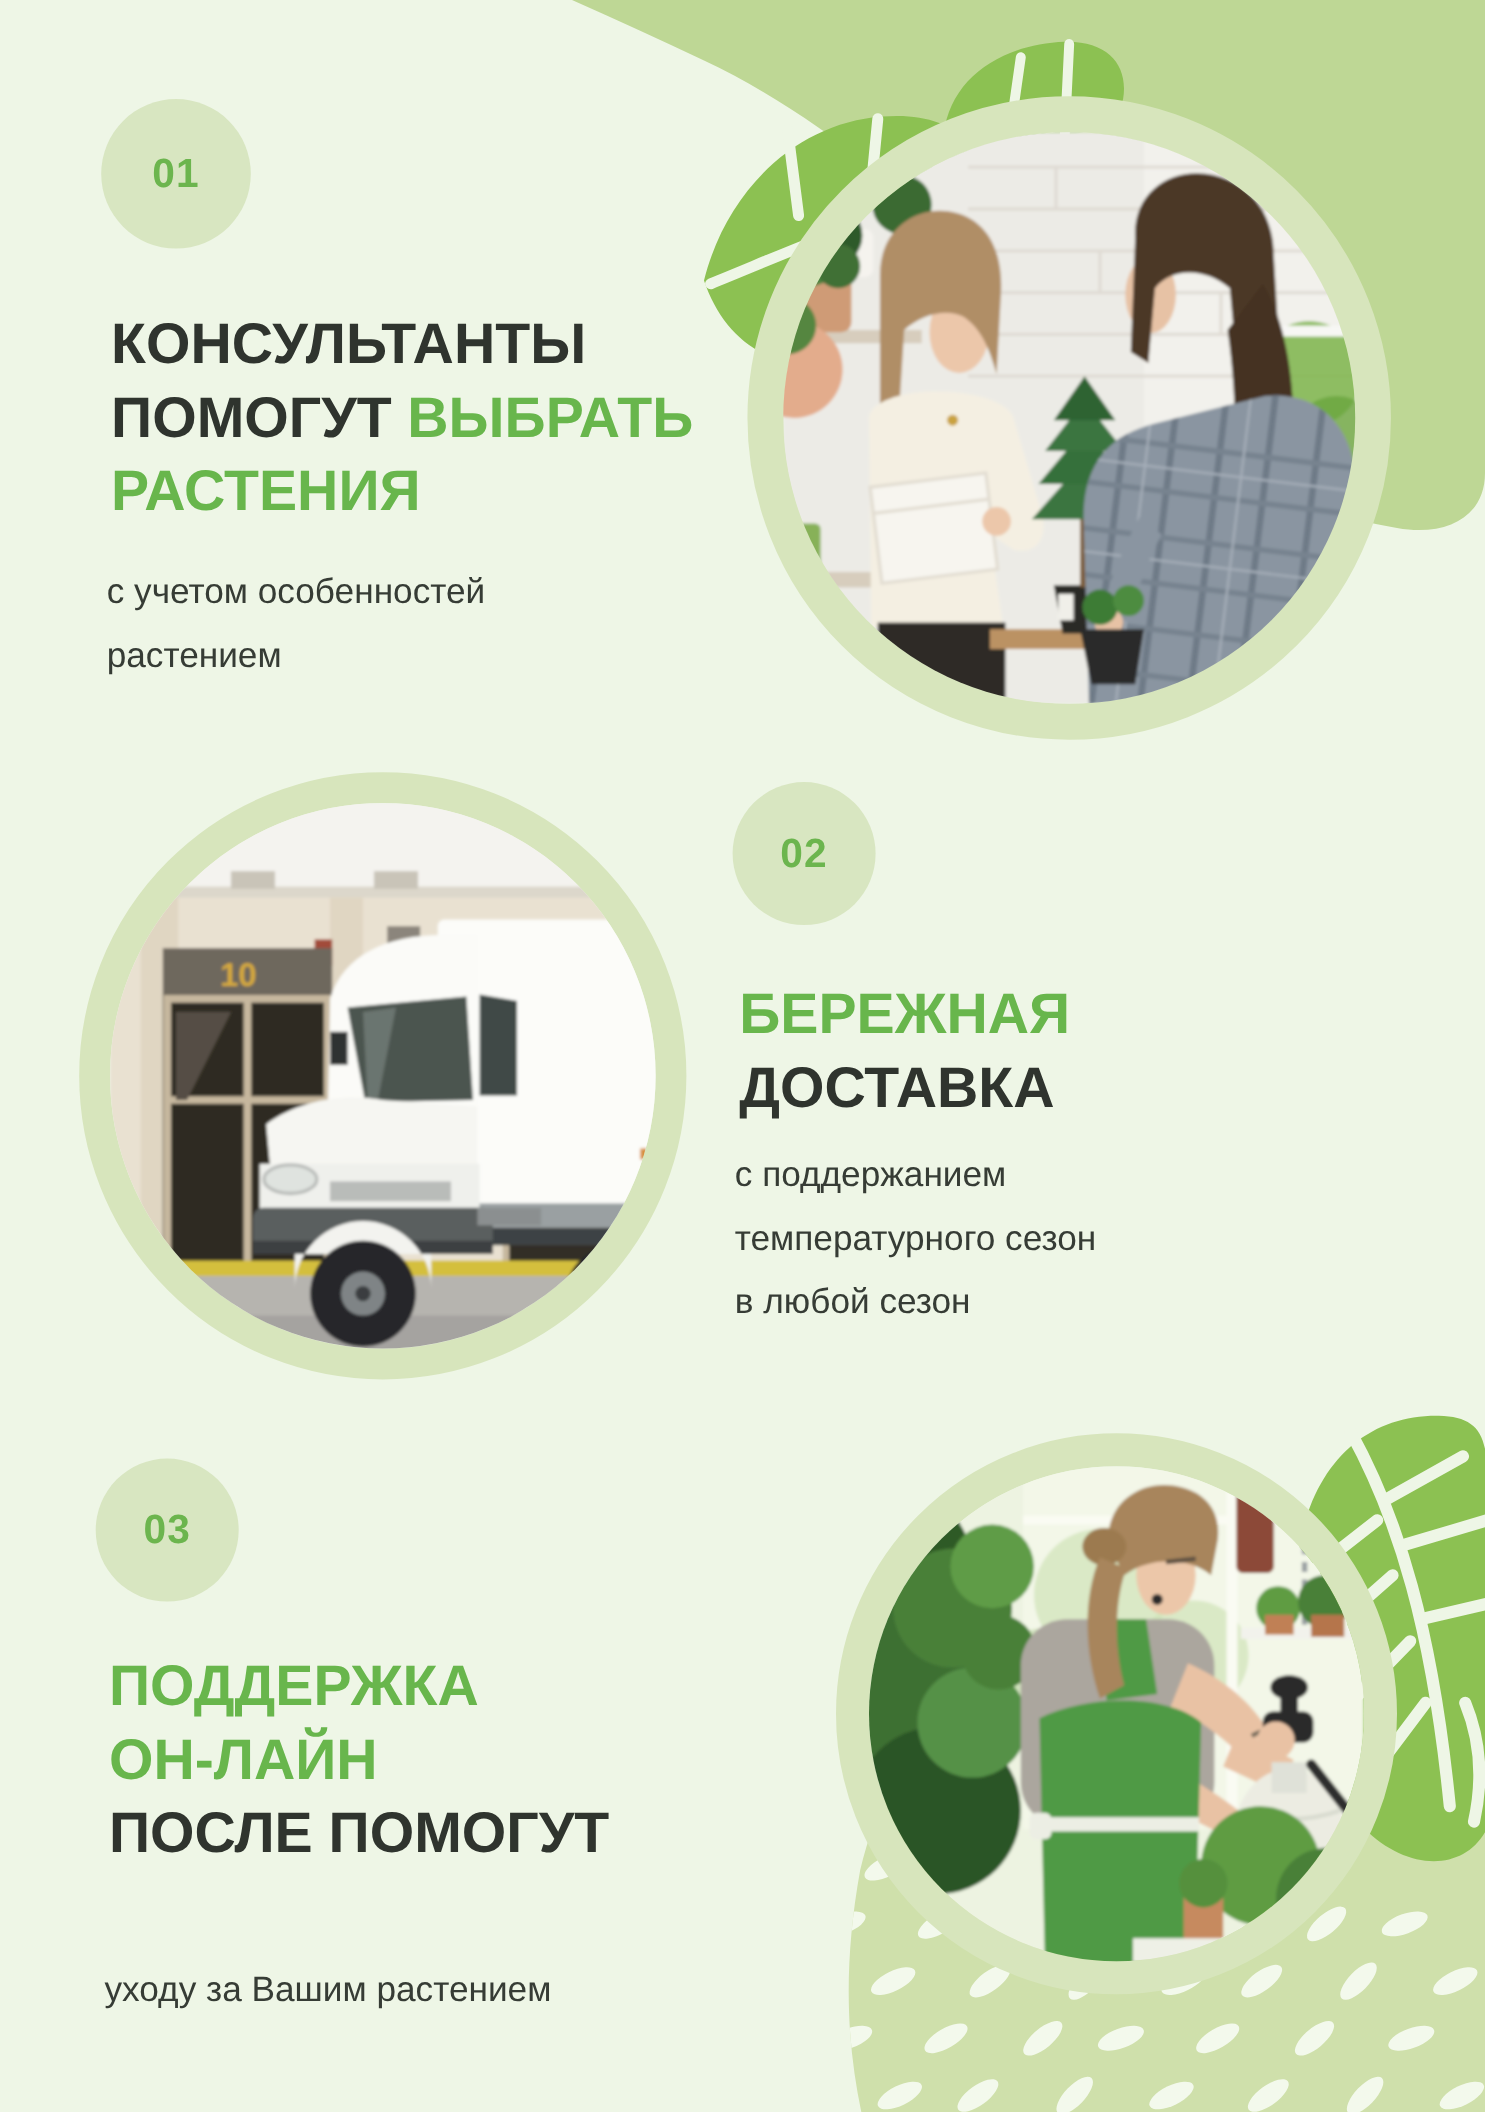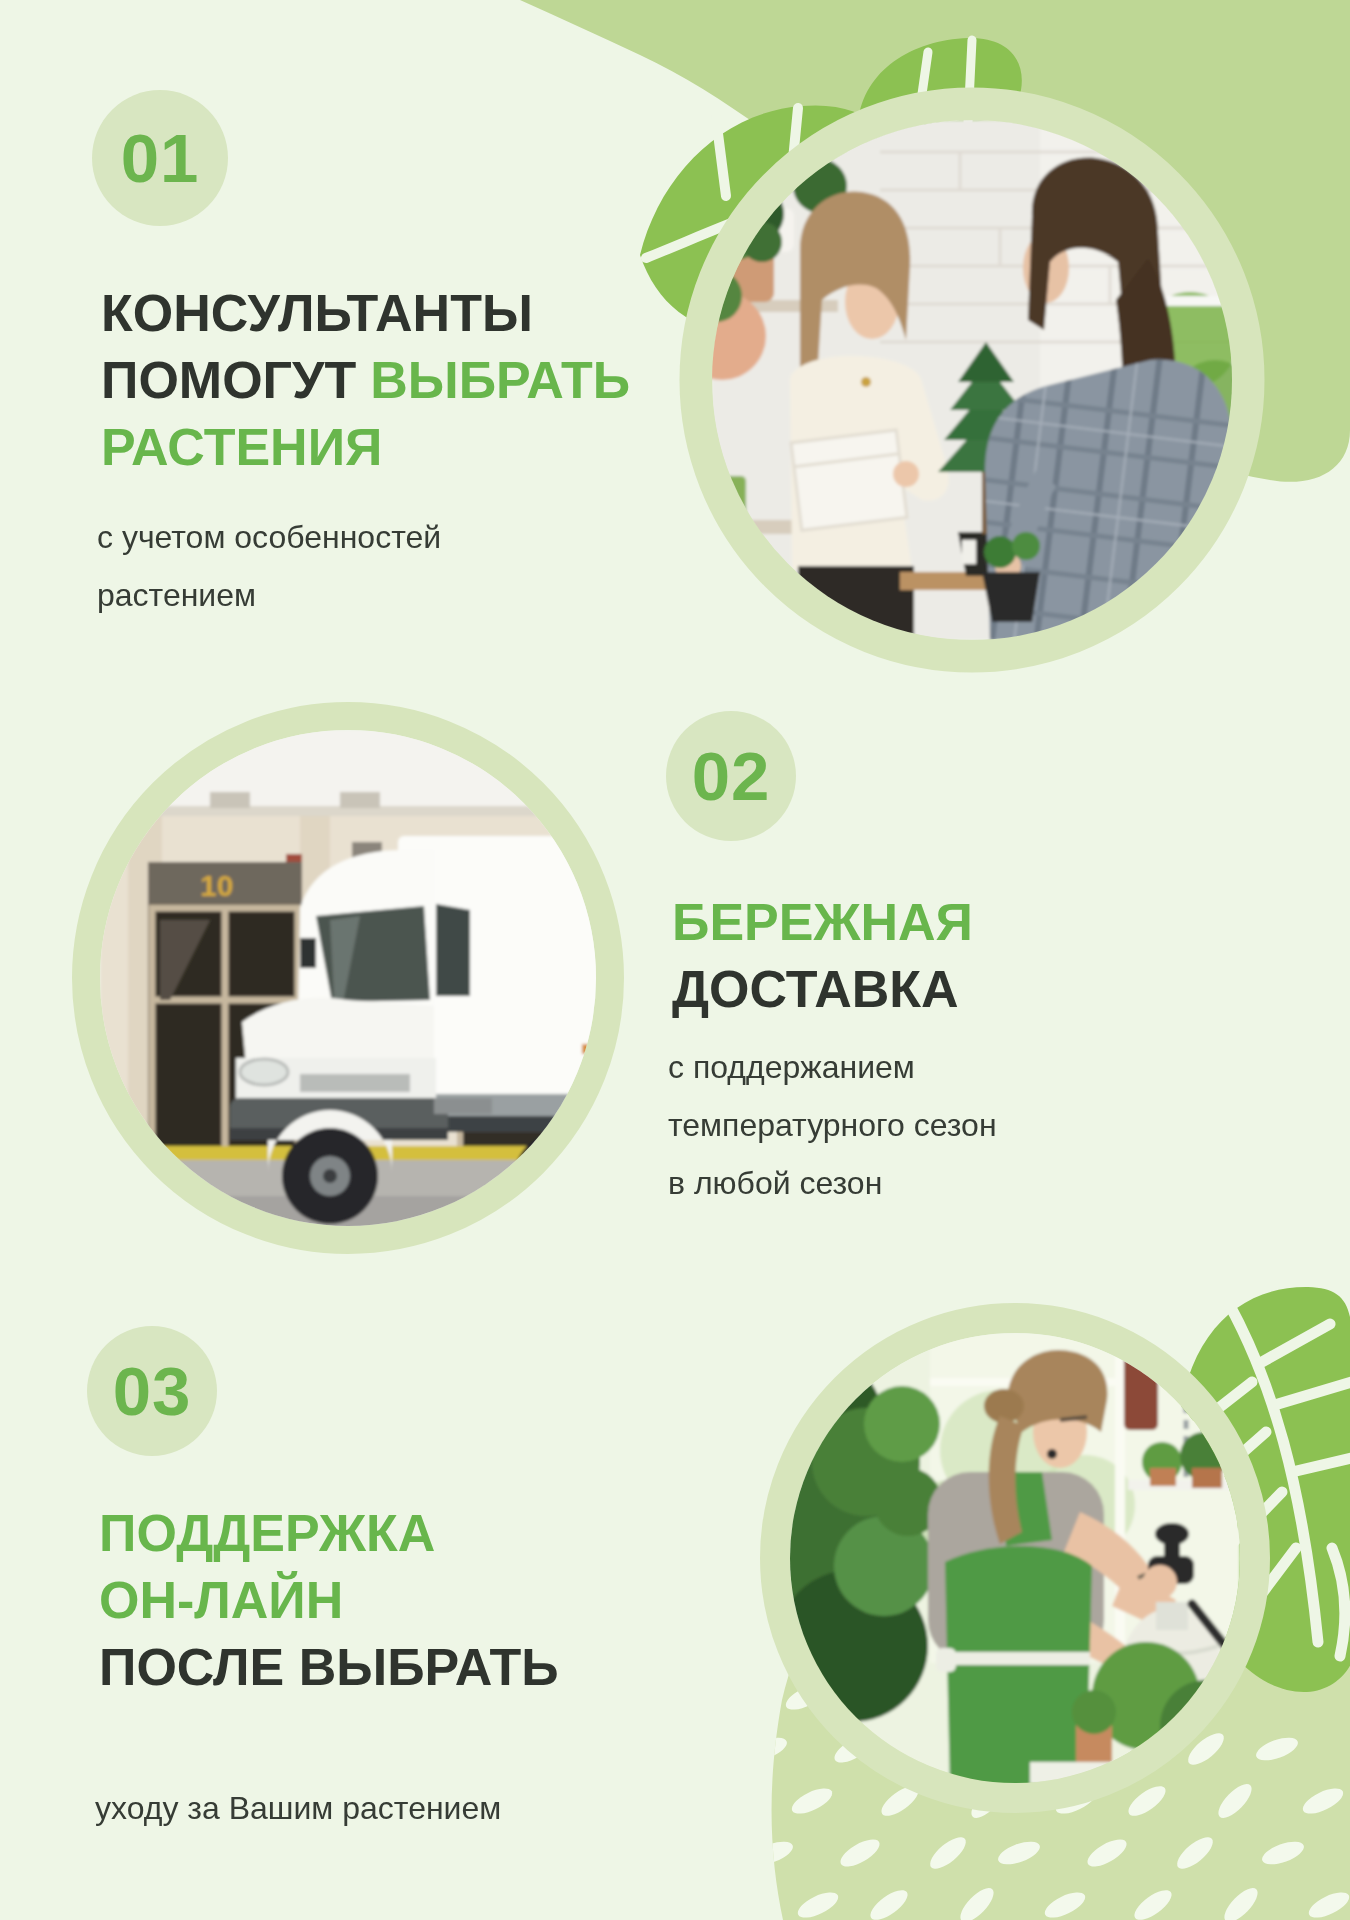--- a/index.html
+++ b/index.html
@@ -8,21 +8,21 @@
     background:var(--page-bg,#eef6e6);
     font-family:"Liberation Sans",sans-serif;
   }
   #decor{position:absolute;left:0;top:0;}
   .badge{
     position:absolute;border-radius:50%;
     background:var(--badge-bg,#d8e6c1);
     display:flex;align-items:center;justify-content:center;
   }
   .badge span{
-    font-size:69px;font-weight:bold;letter-spacing:1px;
+    font-size:37px;font-weight:bold;letter-spacing:1px;
     color:var(--badge-number,#6cb54e);
   }
   .sec{position:absolute;}
   .sec h2{margin:4px;font-weight:bold;font-size:52px;line-height:67px;color:var(--heading-dark,#2f342e);}
   .sec h2 .line{white-space:nowrap;}
   .sec h2 span{display:inline-block;}
   .sec h2 .line span + span{margin-left:14px;}
   .gr{color:var(--accent-green,#68b64c);text-align:right;}
   .dk{color:var(--heading-dark,#2f342e);}
   .desc{margin:0;font-size:32px;line-height:58px;color:var(--body-text,#363c35);}
@@ -375,21 +375,21 @@
     </p>
   </div>
 
   <div class="badge" id="badge-03">
     <span>03</span>
   </div>
   <div class="sec" id="sec-3">
     <h2>
       <div class="line"><span class="gr">ПОДДЕРЖКА</span></div>
       <div class="line"><span class="gr">ОН-ЛАЙН</span></div>
-      <div class="line"><span class="dk">ПОСЛЕ ВЫБРАТЬ</span></div>
+      <div class="line"><span class="dk">ПОСЛЕ ПОМОГУТ</span></div>
     </h2>
     <p class="desc">
       <br>
       <span>уходу за Вашим растением</span>
     </p>
   </div>
 
 </div>
 
 </body></html>

